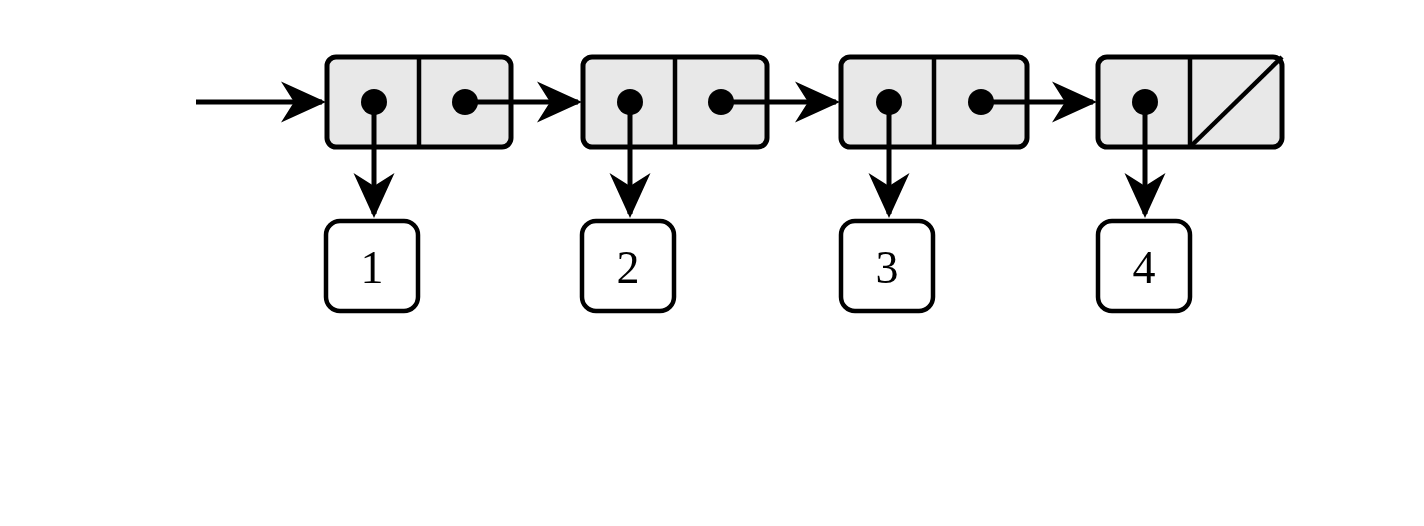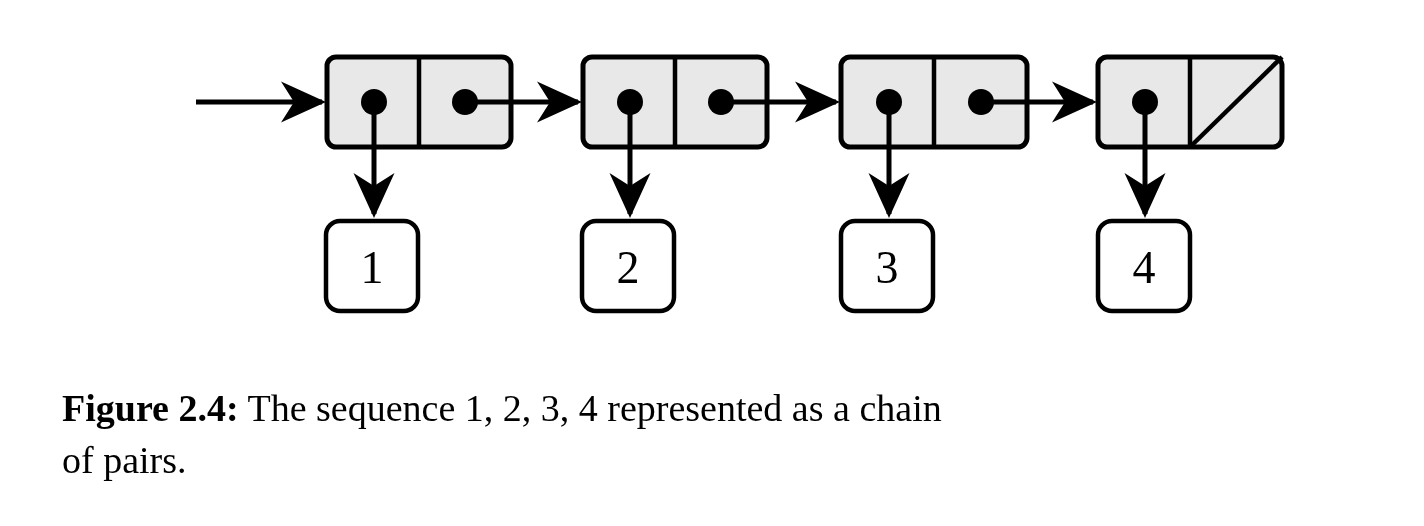--- a/index.html
+++ b/index.html
@@ -109,18 +109,14 @@
       <rect x="1098" y="57" width="184" height="90" rx="9" ry="9" fill="#e8e8e8" stroke="#000000" stroke-width="5"></rect>
       <line x1="1190" y1="57" x2="1190" y2="147" stroke="#000000" stroke-width="4.5"></line>
       <line x1="1190" y1="147" x2="1282" y2="57" stroke="#000000" stroke-width="4.5"></line>
       <line x1="1145" y1="102" x2="1145" y2="214" stroke="#000000" stroke-width="5" marker-end="url(#arrowhead)"></line>
       <circle cx="1145" cy="102" r="13" fill="#000000"></circle>
       <rect x="1098" y="221" width="92" height="90" rx="14" ry="14" fill="#ffffff" stroke="#000000" stroke-width="4.5"></rect>
       <text x="1144" y="283" text-anchor="middle" font-family="Liberation Serif, serif" font-size="46" fill="#000000">4</text>
     </g>
   </svg>
 
-  <div class="caption">
-    <span class="caption-label cap-inline">Figure 2.4:</span><span class="cap-inline"> The sequence 1, 2, 3, 4 represented as a chain</span>
-  </div>
-  <div class="caption-line2">of pairs.</div>
 
 </div>
 
 </body></html>

